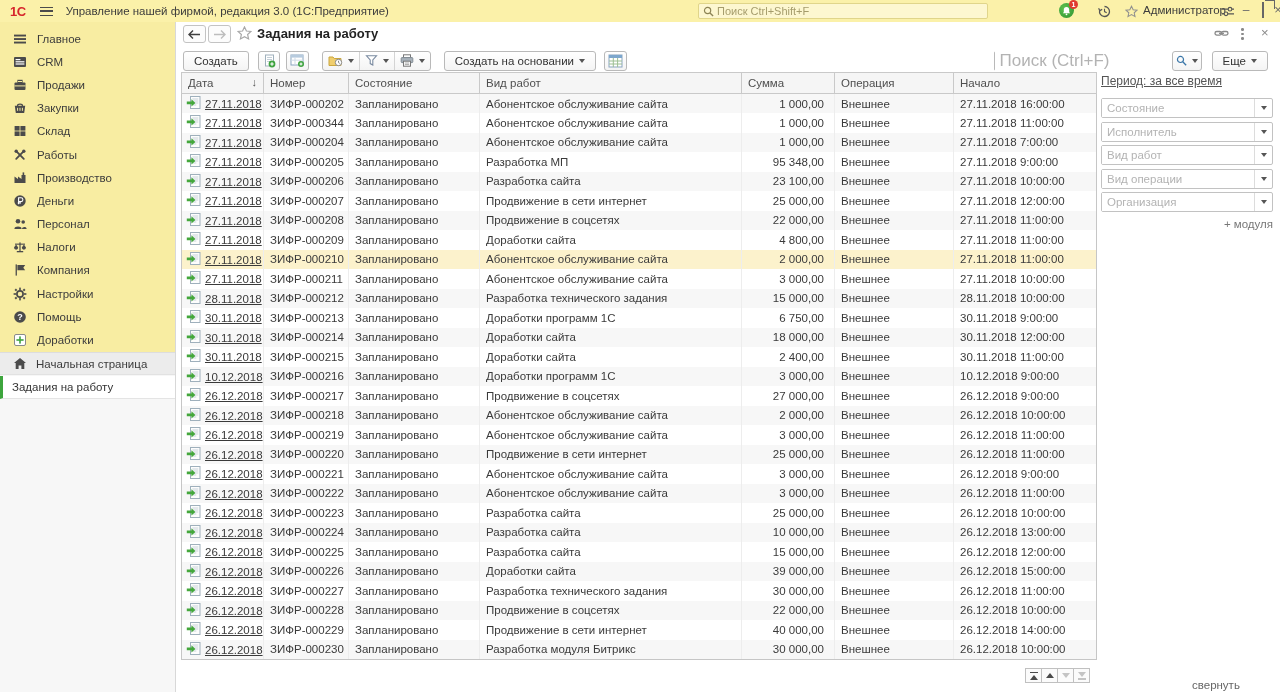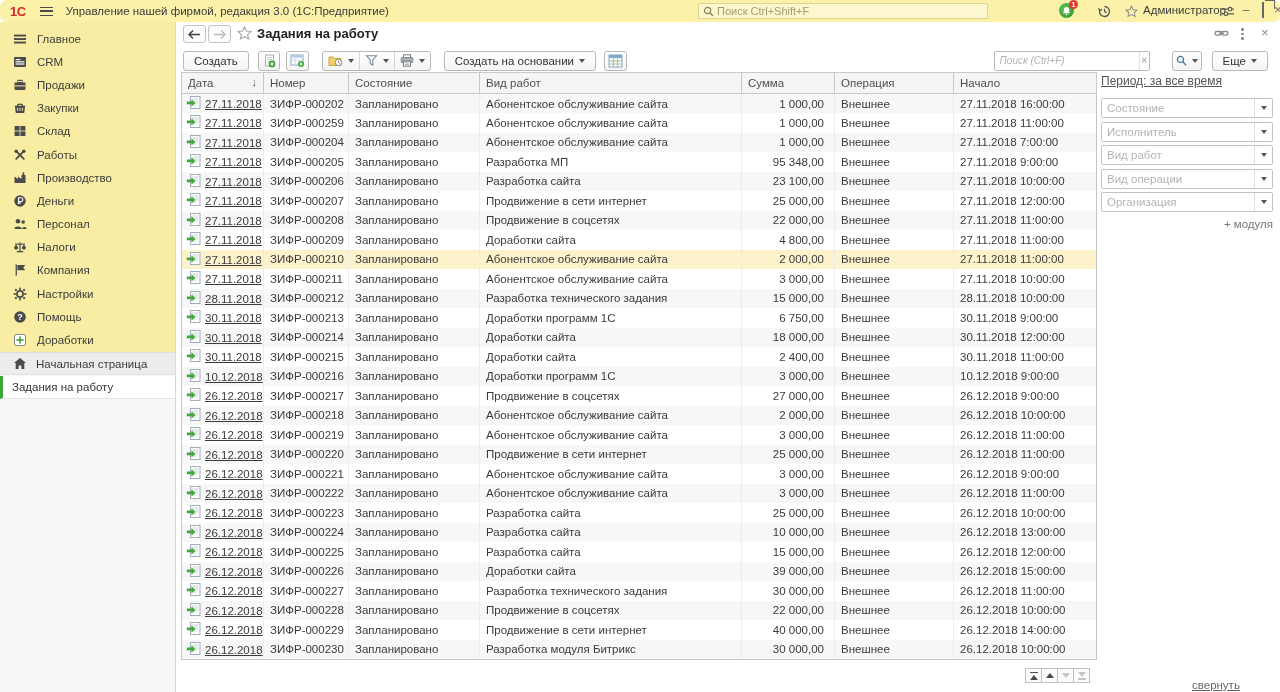--- a/index.html
+++ b/index.html
@@ -1,20 +1,20 @@
 <!DOCTYPE html>
 <html><head>
 <meta charset="utf-8">
 <style>
   * { margin:0; padding:0; box-sizing:border-box; }
   html,body { width:1280px; height:692px; overflow:hidden; }
   body { font-family:"Liberation Sans", sans-serif; font-size:11.5px; color:#3a3a3a; background:#fff; position:relative; }
 
   
-  #topbar { position:absolute; left:0; top:0; width:1280px; height:22px; background:#fbf1a9; display:flex; align-items:center;border-radius:7px; }
+  #topbar { position:absolute; left:0; top:0; width:1280px; height:22px; background:#fbf1a9; display:flex; align-items:center; }
   #logo { font-weight:bold; font-size:13px; color:#d6252b; margin-left:10px; letter-spacing:-0.5px; }
   .hamb { width:13px; height:9px; margin-left:14px; display:inline-block; border-top:1.5px solid #4b4b4b; border-bottom:1.5px solid #4b4b4b; position:relative; cursor:pointer; }
   .hamb:before { content:""; position:absolute; left:0; right:0; top:2.6px; height:1.5px; background:#4b4b4b; }
   #win-title { margin-left:13px; color:#3c3c3c; }
   #tb-search { position:absolute; left:698px; top:3px; width:290px; height:16px; background:rgba(255,255,255,.45); border:1px solid #e0d58a; border-radius:2px; display:flex; align-items:center; padding:0 4px; }
   #tb-search input { border:none; outline:none; background:transparent; font-size:11px; color:#444; width:100%; font-family:"Liberation Sans", sans-serif; }
   #tb-search input::placeholder { color:#a59c6c; }
   .tb-ico { position:absolute; top:3px; width:16px; height:16px; display:flex; align-items:center; justify-content:center; cursor:pointer; }
   #bell { left:1058px; width:17px; height:17px; top:2px; }
   .bell-circle { width:15px; height:15px; border-radius:50%; background:radial-gradient(circle at 35% 35%, #5cc14e, #2f9231); display:flex; align-items:center; justify-content:center; position:relative; }
@@ -47,21 +47,21 @@
 
   
   #toolbar { position:absolute; left:0; top:25px; width:100%; height:27px; display:flex; align-items:center; }
   .btn { height:20px; border:1px solid #b9b9b9; border-radius:3px; background:linear-gradient(#ffffff,#f4f4f4); display:inline-flex; align-items:center; padding:0 10px; color:#333; cursor:pointer; white-space:nowrap;text-align:right; }
   .ibtn { height:20px; border:1px solid #b9b9b9; border-radius:3px; background:linear-gradient(#ffffff,#f4f4f4); display:inline-flex; align-items:center; justify-content:center; padding:0 3px; cursor:pointer; }
   .caret { width:0; height:0; border-left:3.5px solid transparent; border-right:3.5px solid transparent; border-top:4px solid #555; display:inline-block; margin-left:5px; }
   .grp { display:inline-flex; border:1px solid #b9b9b9; border-radius:3px; background:linear-gradient(#ffffff,#f4f4f4); height:20px; }
   .grp .seg { display:inline-flex; align-items:center; padding:0 5px; border-right:1px solid #d4d4d4; cursor:pointer; }
   .grp .seg:last-child { border-right:none; }
   #t-search { width:156px; height:20px; border:1px solid #b9b9b9; border-radius:2px; display:flex; align-items:center; background:#fff; }
-  #t-search input { flex:1; border:none; outline:none; font-size:10px; padding:0 5px; color:#444; font-family:"Liberation Sans", sans-serif;font-style:italic; }
+  #t-search input { flex:1; border:none; outline:none; font-size:17px; padding:0 5px; color:#444; font-family:"Liberation Sans", sans-serif; }
   #t-search input::placeholder { color:#b3b3b3; }
   #t-search .clr { width:17px; height:18px; border-left:1px solid #e0e0e0; color:#999; text-align:center; line-height:17px; font-size:11px; cursor:pointer; }
 
   
   #grid-wrap { position:absolute; left:5px; top:50px; width:915px; }
   table { table-layout:fixed; width:915px; border-collapse:collapse; }
   thead th { height:21px; background:#f5f5f5; border:1px solid #c9c9c9; border-left:none; font-weight:normal; color:#4f4f4f; text-align:left; padding:0 6px; position:relative; }
   thead th:first-child { border-left:1px solid #c9c9c9; }
   tbody td { height:19.5px; padding:0 6px; border-right:1px solid #ededed; color:#3a3a3a; white-space:nowrap; overflow:hidden; }
   tbody td:first-child { border-left:1px solid #c6c6c6; }
@@ -84,21 +84,21 @@
   .combo .dd { width:18px; border-left:1px solid #dcdcdc; display:flex; align-items:center; justify-content:center; cursor:pointer; }
   #more-filters { text-align:right; color:#777; margin-top:6px; cursor:pointer; }
 
   
   #gridnav { position:absolute; left:850px; top:646px; display:flex; }
   .gn { width:17px; height:15px; border:1px solid #c0c0c0; background:#fbfbfb; display:flex; flex-direction:column; align-items:center; justify-content:center; margin-left:-1px; cursor:pointer; }
   .tri-up { width:0; height:0; border-left:4px solid transparent; border-right:4px solid transparent; border-bottom:5px solid #4a4a4a; }
   .tri-dn { width:0; height:0; border-left:4px solid transparent; border-right:4px solid transparent; border-top:5px solid #c4c4c4; }
   .bar-dark { width:8px; height:1.5px; background:#4a4a4a; margin-bottom:1.5px; }
   .bar-lite { width:8px; height:1.5px; background:#c4c4c4; margin-top:1.5px; }
-  #collapse { position:absolute; left:1016px; top:657px; color:#666; text-decoration:underline; cursor:pointer; }
+  #collapse { position:absolute; left:1016px; top:657px; color:#666; cursor:pointer; }
 </style>
 </head>
 <body>
 
 <div id="topbar">
   <span id="logo">1С</span>
   <span class="hamb"></span>
   <span id="win-title">Управление нашей фирмой, редакция 3.0  (1С:Предприятие)</span>
   <div id="tb-search">
     <span style="display:flex;margin-right:3px;">
@@ -461,21 +461,21 @@
             <td class="num">1 000,00</td>
             <td>Внешнее</td>
             <td>27.11.2018 16:00:00</td>
           </tr>
           <tr>
             <td class="c-date"><span><svg width="15" height="13" viewBox="0 0 15 13">
                   <rect x="4.5" y="0.5" width="9.5" height="12" fill="#fdfdfd" stroke="#9fb0bc"></rect>
                   <path d="M6.3 3 h6 M6.3 5 h6 M6.3 7 h6 M6.3 9 h4" stroke="#c9d3da" fill="none"></path>
                   <path d="M0.8 5.4 h4.6 V3.2 L9.4 6.9 L5.4 10.4 V8.2 H0.8 Z" fill="#44a73c"></path>
                 </svg></span><span class="dt">27.11.2018</span></td>
-            <td>ЗИФР-000259</td>
+            <td>ЗИФР-000344</td>
             <td>Запланировано</td>
             <td>Абонентское обслуживание сайта</td>
             <td class="num">1 000,00</td>
             <td>Внешнее</td>
             <td>27.11.2018 11:00:00</td>
           </tr>
           <tr>
             <td class="c-date"><span><svg width="15" height="13" viewBox="0 0 15 13">
                   <rect x="4.5" y="0.5" width="9.5" height="12" fill="#fdfdfd" stroke="#9fb0bc"></rect>
                   <path d="M6.3 3 h6 M6.3 5 h6 M6.3 7 h6 M6.3 9 h4" stroke="#c9d3da" fill="none"></path>

